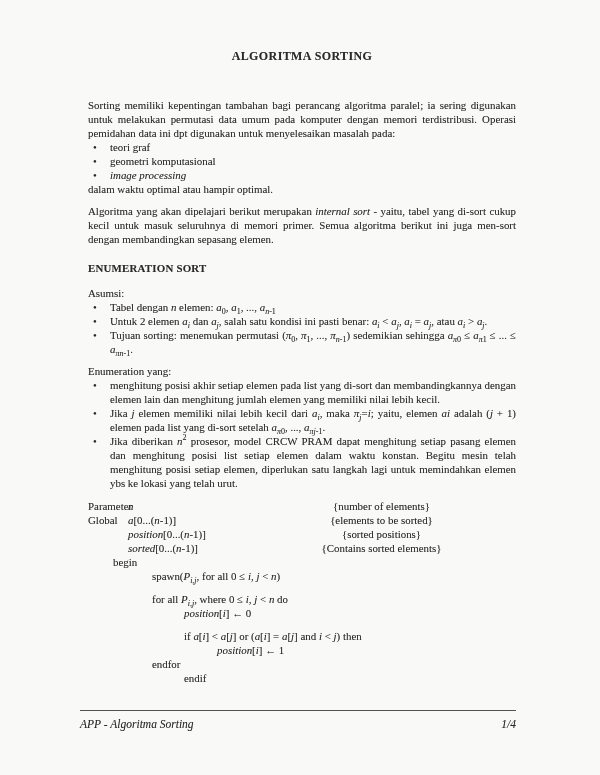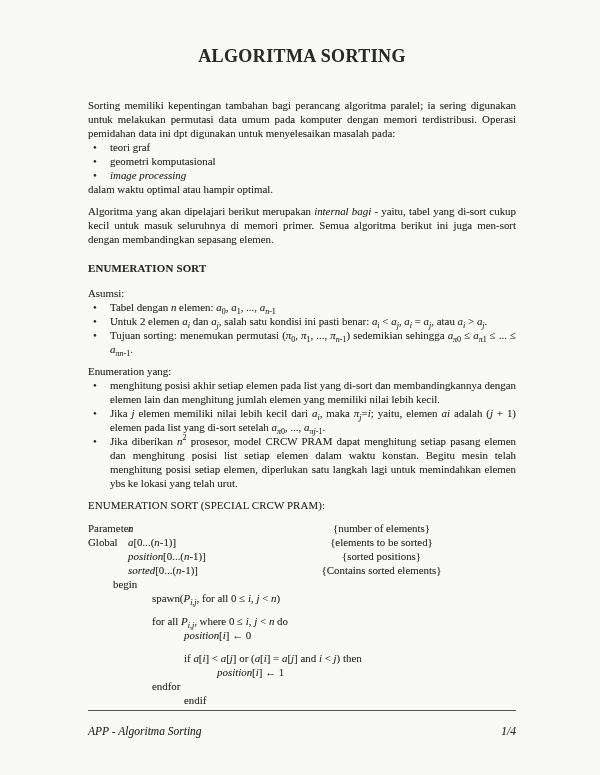--- a/index.html
+++ b/index.html
@@ -8,21 +8,21 @@
     width:600px;height:775px;
     background:#f9f9f7;
     font-family:"Liberation Serif","DejaVu Serif",serif;
     font-size:10.9px;line-height:14px;
     color:#2b2a27;
     text-shadow:0 0 0.5px rgba(50,48,44,0.35);
     overflow:hidden;
   }
   .content{padding:48px 84px 0 88px;}
   .title{
-    text-align:center;font-weight:bold;font-size:18px;line-height:17px;
+    text-align:center;font-weight:bold;font-size:12px;line-height:17px;
     letter-spacing:0.4px;margin:0 0 33px 0;
   }
   .para{margin:0;text-align:justify;}
   .p2{margin-top:8px;}
   .bullet-row{display:flex;align-items:flex-start;}
   .dot{flex:none;width:22px;padding-left:5px;box-sizing:border-box;}
   .btext{flex:1;text-align:justify;}
   .h-enum{font-weight:bold;margin-top:15px;letter-spacing:0.2px;}
   .asumsi-label{margin-top:11px;}
   .enum-label{margin-top:8px;}
@@ -31,23 +31,23 @@
   .param-row{display:flex;}
   .param-kw{flex:none;width:40px;}
   .param-name{flex:none;width:119px;}
   .param-comment{flex:1;text-align:center;}
   .code-line{min-height:14px;margin-left:25px;}
   .ind1{padding-left:39px;}
   .ind2{padding-left:71px;}
   .ind3{padding-left:104px;}
   .blank{min-height:9px;height:9px;}
   .footer{
-    position:absolute;left:88px;right:84px;top:710px;
+    position:absolute;left:80px;right:84px;top:710px;
     border-top:1px solid #55534e;
-    padding-top:13px;
+    padding-top:6px;
     display:flex;justify-content:space-between;
     font-style:italic;font-size:11.5px;
   }
   sub{font-size:8px;line-height:0;}
   sup{font-size:8px;line-height:0;}
 </style>
 </head>
 <body>
 
 <div class="page">
@@ -67,21 +67,21 @@
         <span class="btext">geometri komputasional</span>
       </div>
       <div class="bullet-row">
         <span class="dot">•</span>
         <span class="btext"><i>image processing</i></span>
       </div>
     </div>
 
     <p class="para">dalam waktu optimal atau hampir optimal.</p>
 
-    <p class="para p2">Algoritma yang akan dipelajari berikut merupakan <i>internal bagi</i> - yaitu, tabel yang di-sort cukup kecil untuk masuk seluruhnya di memori primer. Semua algoritma berikut ini juga men-sort dengan membandingkan sepasang elemen.</p>
+    <p class="para p2">Algoritma yang akan dipelajari berikut merupakan <i>internal sort</i> - yaitu, tabel yang di-sort cukup kecil untuk masuk seluruhnya di memori primer. Semua algoritma berikut ini juga men-sort dengan membandingkan sepasang elemen.</p>
 
     <div class="h-enum">ENUMERATION SORT</div>
 
     <div class="asumsi-label">Asumsi:</div>
     <div>
       <div class="bullet-row">
         <span class="dot">•</span>
         <span class="btext">Tabel dengan <i>n</i> elemen: <i>a</i><sub>0</sub>, <i>a</i><sub>1</sub>, ..., <i>a</i><sub><i>n</i>-1</sub></span>
       </div>
       <div class="bullet-row">
@@ -103,21 +103,20 @@
       <div class="bullet-row">
         <span class="dot">•</span>
         <span class="btext">Jika <i>j</i> elemen memiliki nilai lebih kecil dari <i>a</i><sub><i>i</i></sub>, maka <i>π</i><sub><i>j</i></sub>=<i>i</i>; yaitu, elemen <i>ai</i> adalah (<i>j</i> + 1) elemen pada list yang di-sort setelah <i>a</i><sub><i>π</i>0</sub>, ..., <i>a</i><sub><i>πj</i>-1</sub>.</span>
       </div>
       <div class="bullet-row">
         <span class="dot">•</span>
         <span class="btext">Jika diberikan <i>n</i><sup>2</sup> prosesor, model CRCW PRAM dapat menghitung setiap pasang elemen dan menghitung posisi list setiap elemen dalam waktu konstan. Begitu mesin telah menghitung posisi setiap elemen, diperlukan satu langkah lagi untuk memindahkan elemen ybs ke lokasi yang telah urut.</span>
       </div>
     </div>
 
-    <div class="h-pseudo">ENUMERATION SORT (SPECIAL CRCW PRAM):</div>
 
     <div class="decls">
       <div class="param-row">
         <span class="param-kw">Parameter</span>
         <span class="param-name"><i>n</i></span>
         <span class="param-comment">{number of elements}</span>
       </div>
       <div class="param-row">
         <span class="param-kw">Global</span>
         <span class="param-name"><i>a</i>[0...(<i>n</i>-1)]</span>

